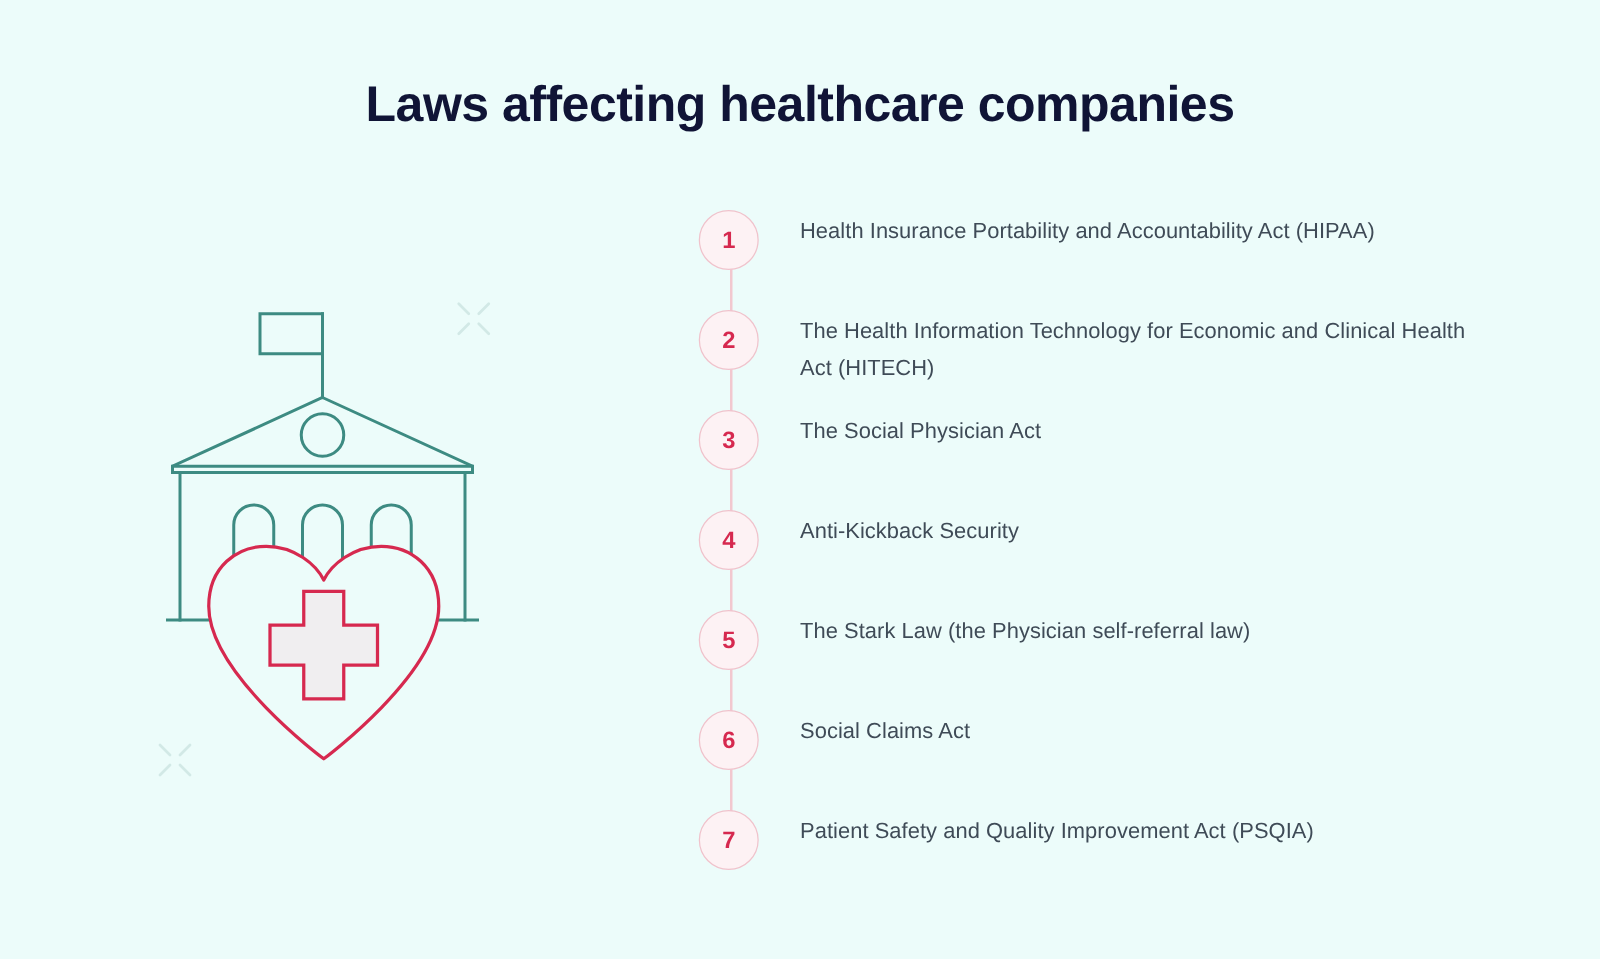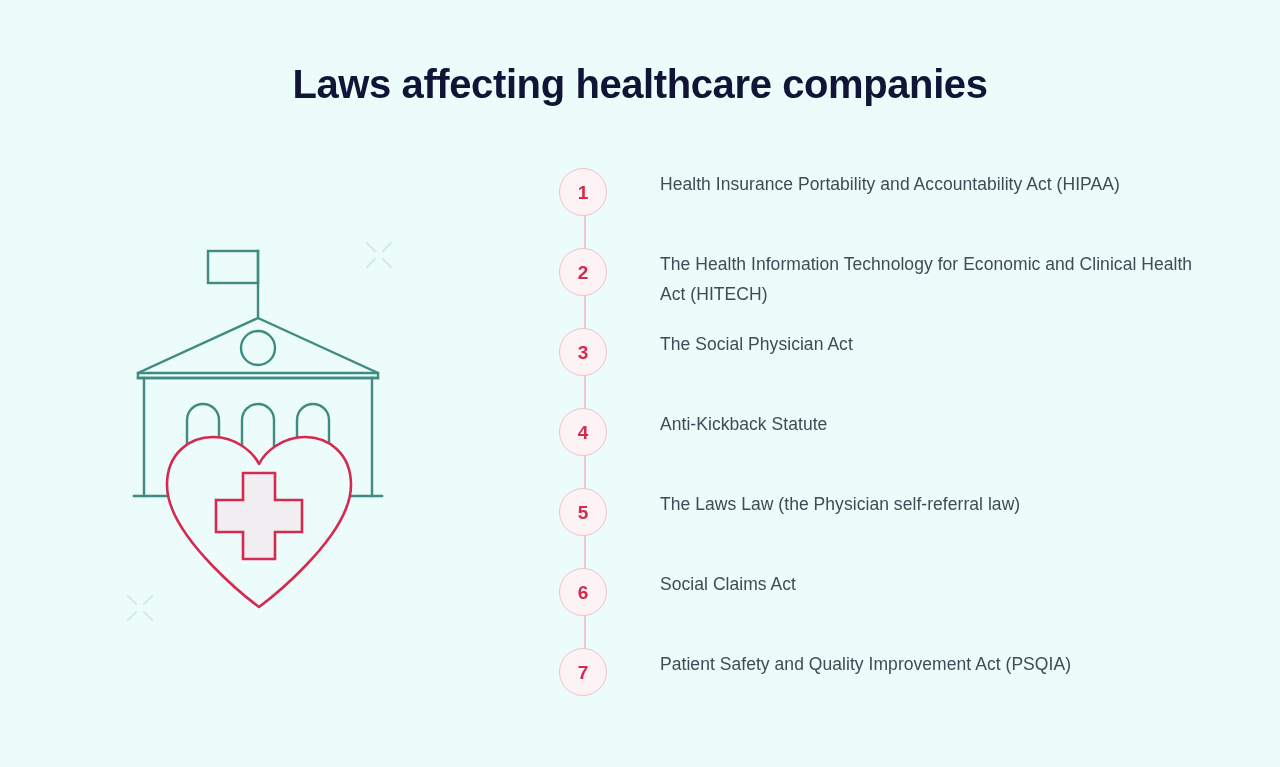--- a/index.html
+++ b/index.html
@@ -83,21 +83,21 @@
     display: flex;
     align-items: center;
     justify-content: center;
     font-size: 19px;
     font-weight: bold;
     color: #d6294f;
     line-height: 1;
   }
   .step-text {
     position: absolute;
-    left: 104px;
+    left: 84px;
     top: 1px;
     width: 560px;
     font-size: 17.5px;
     line-height: 30px;
     color: #3f4b57;
     letter-spacing: 0.05px;
   }
 </style>
 </head>
 <body>
@@ -169,26 +169,26 @@
       <div class="step-text">The Health Information Technology for Economic and Clinical Health Act (HITECH)</div>
     </div>
 
     <div class="timeline-item" style="top:168px">
       <div class="step-badge">3</div>
       <div class="step-text">The Social Physician Act</div>
     </div>
 
     <div class="timeline-item" style="top:248px">
       <div class="step-badge">4</div>
-      <div class="step-text">Anti-Kickback Statute</div>
+      <div class="step-text">Anti-Kickback Security</div>
     </div>
 
     <div class="timeline-item" style="top:328px">
       <div class="step-badge">5</div>
-      <div class="step-text">The Laws Law (the Physician self-referral law)</div>
+      <div class="step-text">The Stark Law (the Physician self-referral law)</div>
     </div>
 
     <div class="timeline-item" style="top:408px">
       <div class="step-badge">6</div>
       <div class="step-text">Social Claims Act</div>
     </div>
 
     <div class="timeline-item" style="top:488px">
       <div class="step-badge">7</div>
       <div class="step-text">Patient Safety and Quality Improvement Act (PSQIA)</div>

